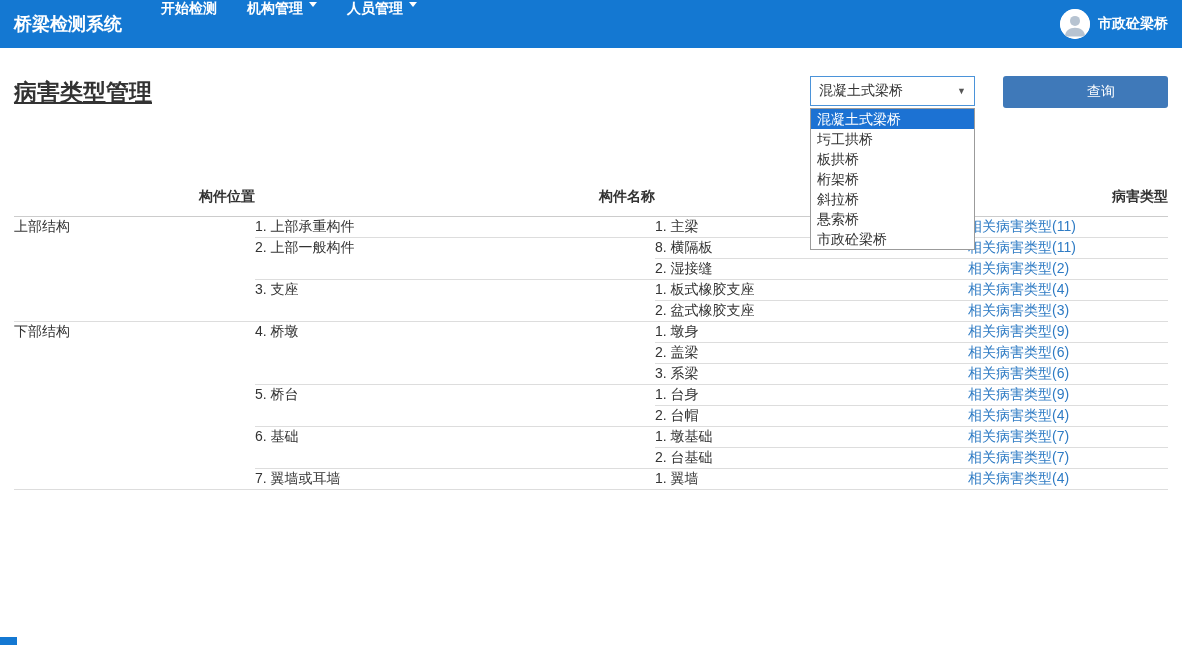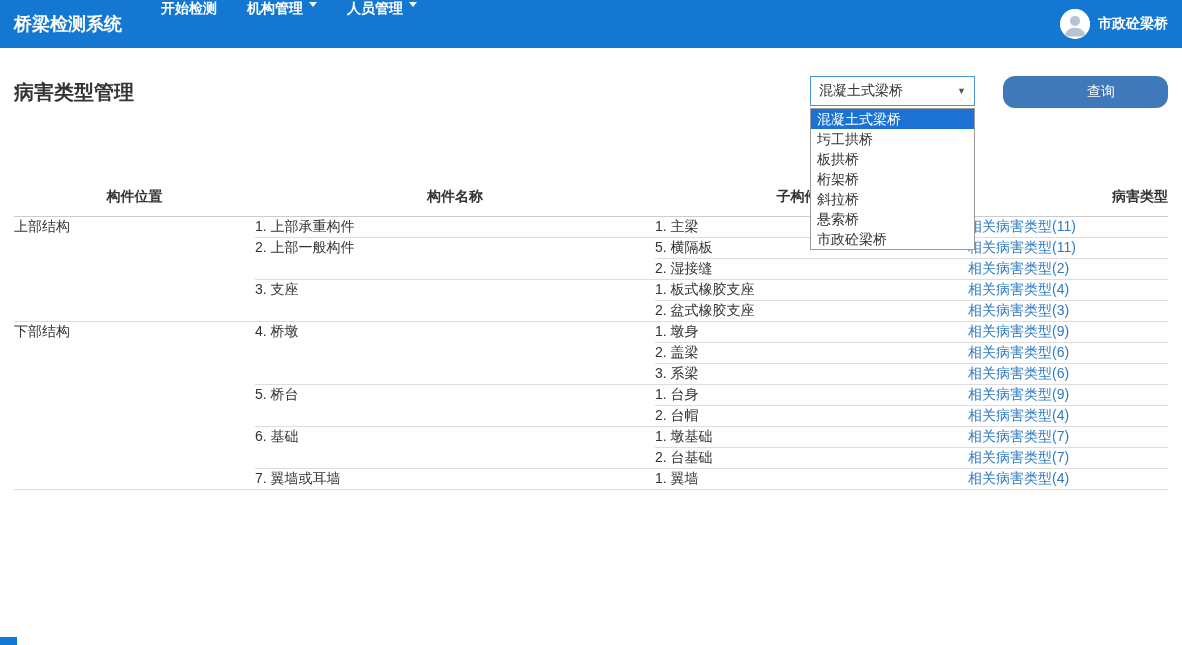--- a/index.html
+++ b/index.html
@@ -24,37 +24,37 @@
     padding:0 15px;height:100%;cursor:pointer;text-decoration:none;white-space:nowrap;}
   .caret{width:0;height:0;border-left:4px solid transparent;border-right:4px solid transparent;
     border-top:5px solid #fff;display:inline-block;margin-top:2px;}
   .nav-spacer{flex:1;}
   .user{display:flex;align-items:center;gap:8px;cursor:pointer;}
   .avatar{width:30px;height:30px;border-radius:50%;overflow:hidden;background:#fff;display:inline-block;}
   .user-name{font-size:14px;font-weight:700;color:#fff;}
   
   .content{padding:0 14px;position:relative;}
   .toolbar-row{display:flex;align-items:flex-start;margin-top:28px;}
-  .page-title{font-size:20px;font-weight:600;flex:1;line-height:32px;}
+  .page-title{font-size:23px;font-weight:600;flex:1;line-height:32px;text-decoration:underline;}
   .select-wrap{position:relative;width:165px;margin-right:28px;}
   .select-box{width:165px;height:30px;border:1px solid var(--select-border);background:#fff;
     display:flex;align-items:center;padding:0 8px;font-size:14px;cursor:pointer;}
   .select-value{flex:1;white-space:nowrap;overflow:hidden;}
   .select-caret{font-size:9px;color:#555;margin-left:4px;}
   .listbox{position:absolute;top:32px;left:0;width:165px;background:#fff;
     border:1px solid #9b9b9b;z-index:50;}
   .option{height:20px;line-height:20px;padding:0 6px;font-size:14px;cursor:pointer;white-space:nowrap;}
   .option.selected{background:var(--option-selected-bg);color:#fff;}
   .query-btn{width:165px;height:32px;background:var(--button-bg);color:#fff;border:none;
-    border-radius:12px;font-size:14px;cursor:pointer;font-family:inherit;padding-left:31px;}
+    border-radius:3px;font-size:14px;cursor:pointer;font-family:inherit;padding-left:31px;}
   
   .table-wrap{margin-top:80px;}
   table{width:100%;border-collapse:collapse;table-layout:fixed;}
   col.c1{width:241px;} col.c2{width:400px;} col.c3{width:313px;} col.c4{width:200px;}
-  th{font-size:14px;font-weight:700;text-align:center;padding:0 0 10px 0;
+  th{font-size:14px;font-weight:700;text-align:right;padding:0 0 10px 0;
     border-bottom:1px solid var(--header-border);color:var(--text-color);}
   th.right{text-align:right;}
   td{font-size:14px;padding:1px 0;border-bottom:1px solid var(--table-border);
     vertical-align:top;color:var(--text-color);}
   td.col-link{text-align:left;}
   td.col-link a{color:var(--link-color);text-decoration:none;cursor:pointer;}
   
   .scroll-corner{position:fixed;left:0;bottom:0;width:17px;height:8px;background:var(--navbar-bg);}
 </style>
 </head>
@@ -130,21 +130,21 @@
       </thead>
       <tbody>
           <tr>
             <td rowspan="5" class="col-pos">上部结构</td>
             <td rowspan="1" class="col-name">1. 上部承重构件</td>
             <td class="col-sub">1. 主梁</td>
             <td class="col-link"><a href="#">相关病害类型(11)</a></td>
           </tr>
           <tr>
             <td rowspan="2" class="col-name">2. 上部一般构件</td>
-            <td class="col-sub">5. 横隔板</td>
+            <td class="col-sub">8. 横隔板</td>
             <td class="col-link"><a href="#">相关病害类型(11)</a></td>
           </tr>
           <tr>
             <td class="col-sub">2. 湿接缝</td>
             <td class="col-link"><a href="#">相关病害类型(2)</a></td>
           </tr>
           <tr>
             <td rowspan="2" class="col-name">3. 支座</td>
             <td class="col-sub">1. 板式橡胶支座</td>
             <td class="col-link"><a href="#">相关病害类型(4)</a></td>

